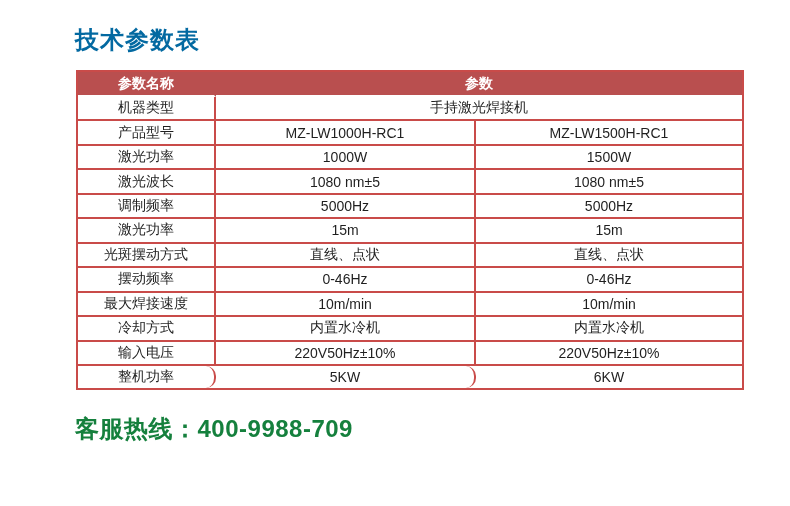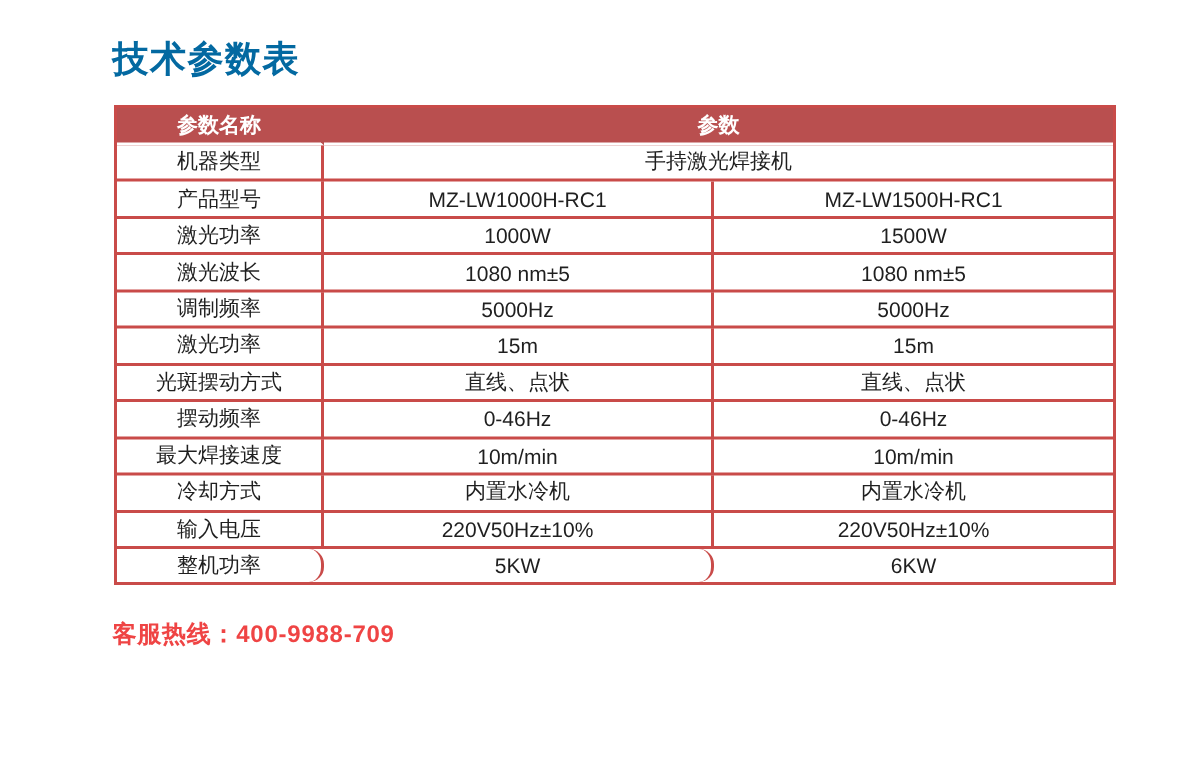--- a/index.html
+++ b/index.html
@@ -62,23 +62,23 @@
     color: #ffffff;
     font-weight: bold;
     border-right-color: #b94f4f;
     border-bottom: 2px solid #ffffff;
     height: 23px;
   }
   .hotline {
     position: absolute;
     left: 75px;
     top: 413px;
-    font-size: 16px;
+    font-size: 24px;
     font-weight: bold;
-    color: #ef4444;
+    color: #15803d;
     letter-spacing: 0.5px;
   }
 </style>
 </head>
 <body>
 
 <div class="page">
 
   <h1 class="page-title">技术参数表</h1>
 

